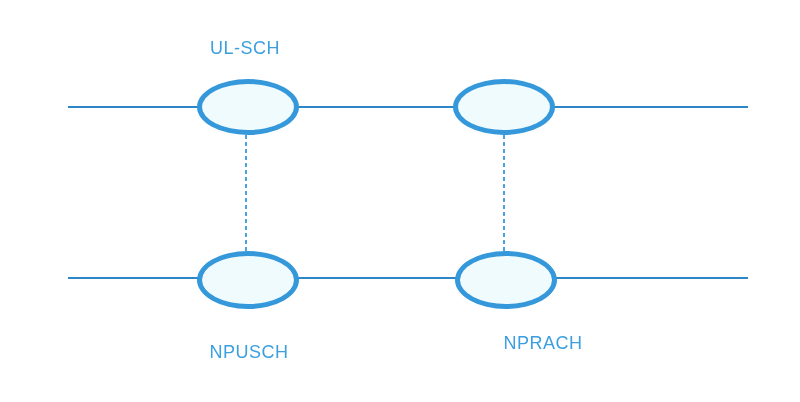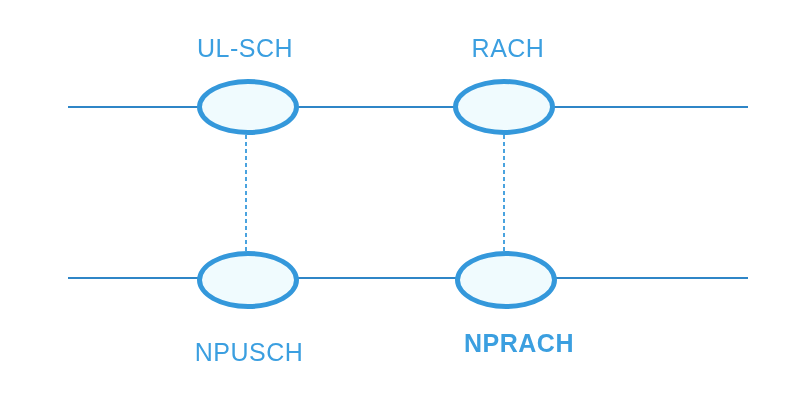--- a/index.html
+++ b/index.html
@@ -52,45 +52,44 @@
     border-radius: 50%;
     background: var(--ellipse-fill);
   }
   .ellipse.e-ulsch  { left: 197px; top: 79px; }
   .ellipse.e-rach   { left: 453px; top: 79px; }
   .ellipse.e-npusch { left: 197px; top: 251px; height: 58px; }
   .ellipse.e-nprach { left: 455px; top: 251px; height: 58px; }
   .node-label {
     position: absolute;
     transform: translateX(-50%);
-    font-size: 25px;
+    font-size: 18px;
     line-height: 28px;
     color: var(--label-text);
     white-space: nowrap;
     letter-spacing: 0.5px;
   }
   .node-label.l-ulsch  { left: 245px; top: 34px; }
   .node-label.l-rach   { left: 508px; top: 34px; }
   .node-label.l-npusch { left: 249px; top: 338px; }
-  .node-label.l-nprach { left: 519px; top: 329px; font-weight: bold; }
+  .node-label.l-nprach { left: 543px; top: 329px; }
 </style>
 </head>
 <body>
 
 <div class="canvas">
 
   <div class="h-line top"></div>
   <div class="h-line bottom"></div>
 
   <div class="v-dash left"></div>
   <div class="v-dash right"></div>
 
   <div class="ellipse e-ulsch"></div>
   <div class="ellipse e-rach"></div>
   <div class="ellipse e-npusch"></div>
   <div class="ellipse e-nprach"></div>
 
   <div class="node-label l-ulsch">UL-SCH</div>
-  <div class="node-label l-rach">RACH</div>
   <div class="node-label l-npusch">NPUSCH</div>
   <div class="node-label l-nprach">NPRACH</div>
 
 </div>
 
 </body></html>

